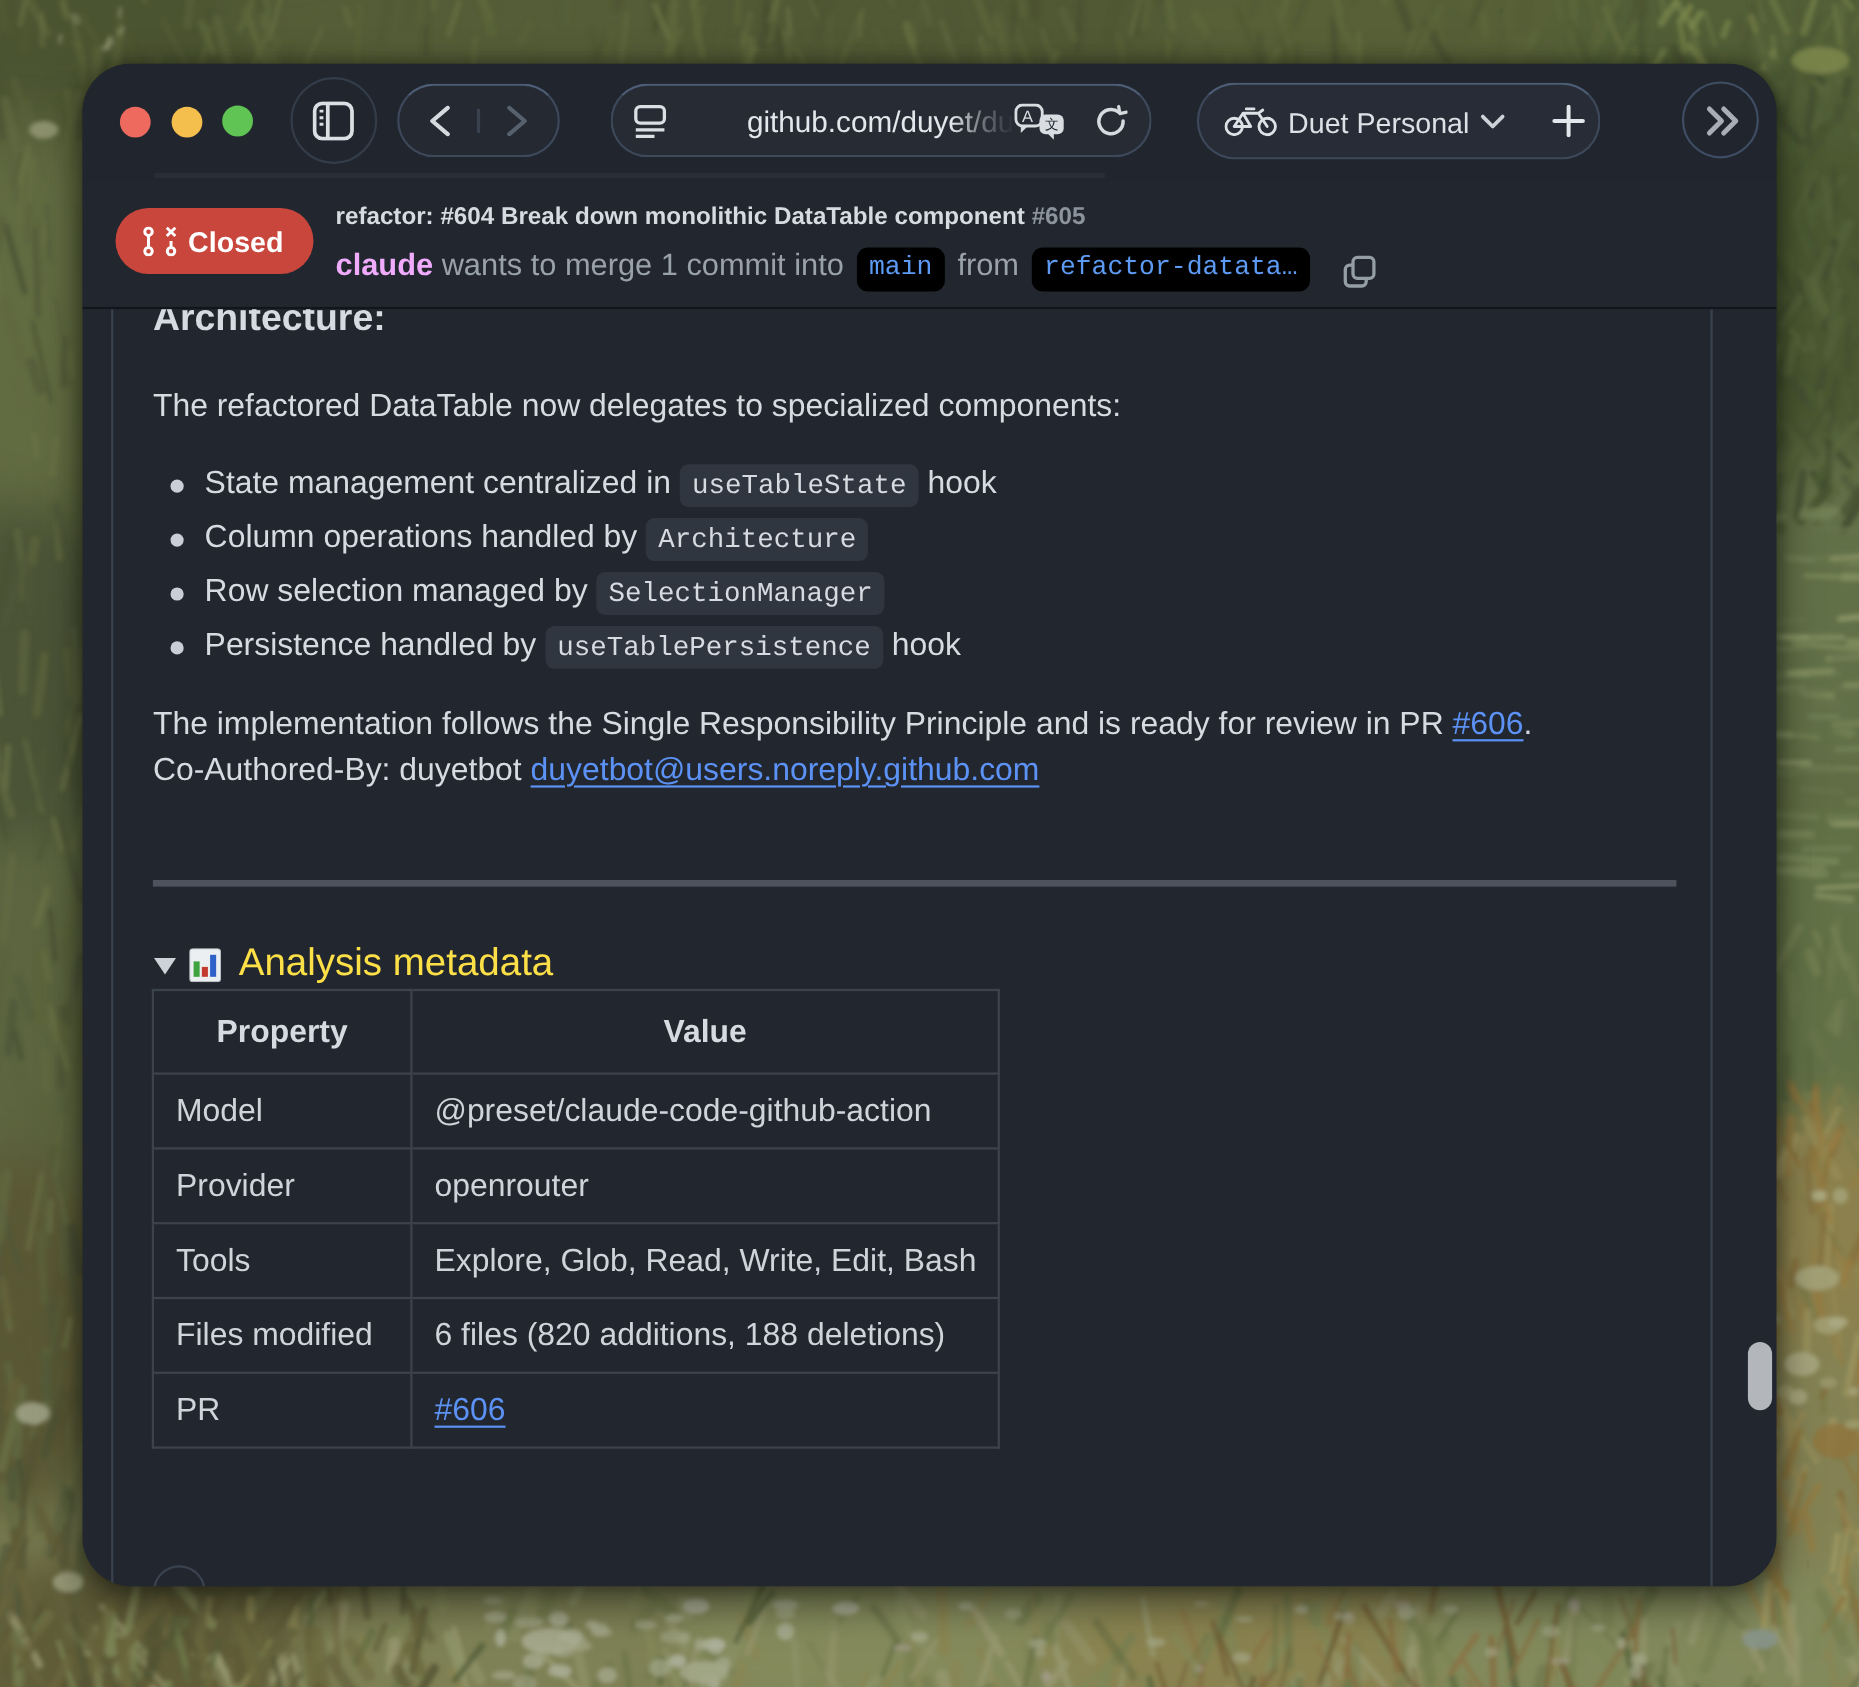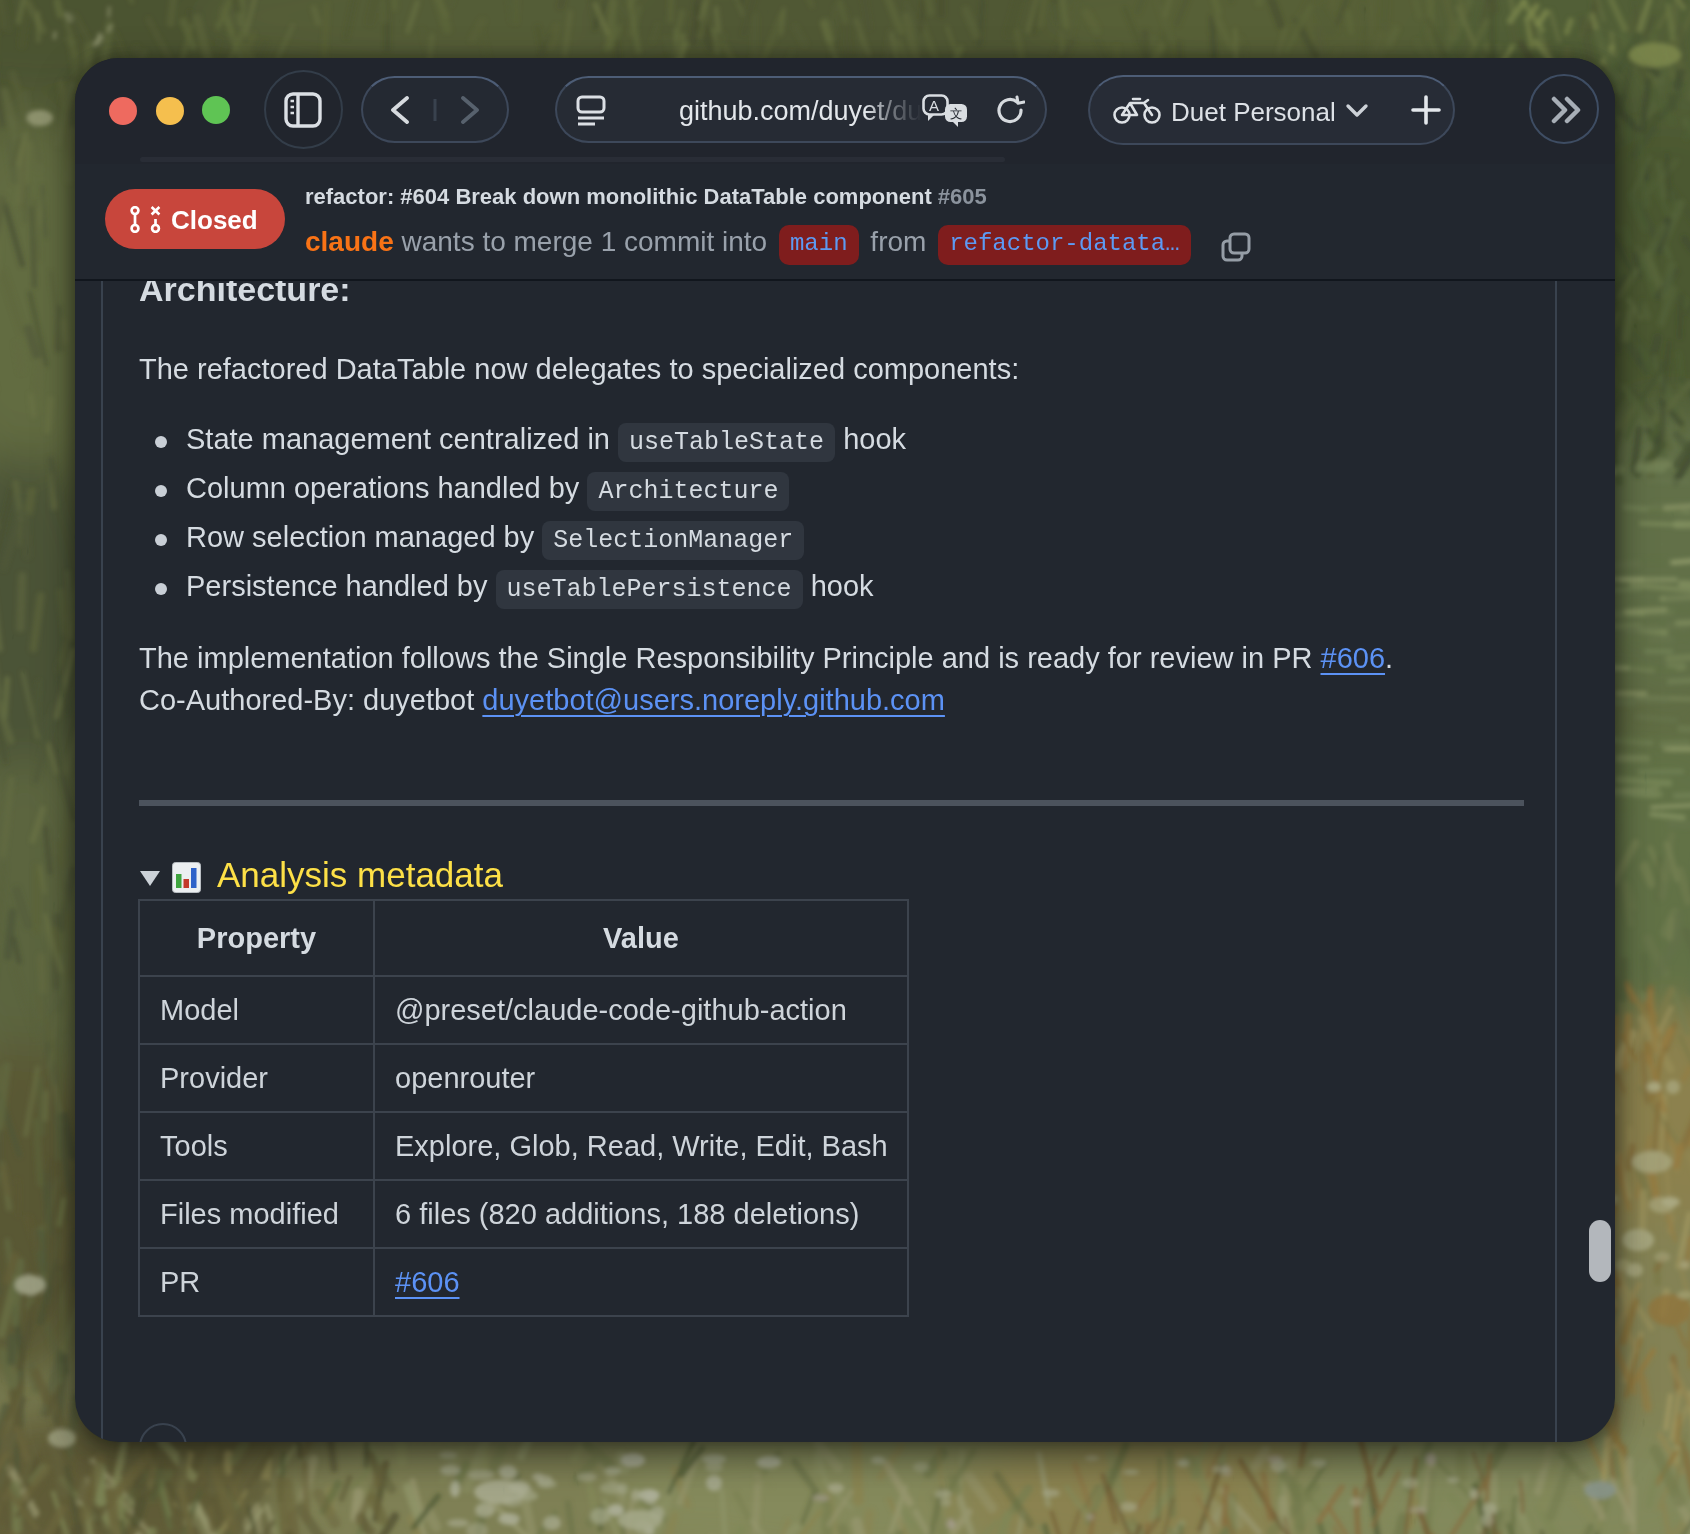--- a/index.html
+++ b/index.html
@@ -10,22 +10,22 @@
   .pill { position:absolute; border:2px solid #3d485a; border-top-color:#4d5d76; border-radius:34px; height:67px; background:#242932; }
   svg { display:block; }
   
   #prhead { position:absolute; left:0; top:106px; width:1540px; height:117px; border-bottom:2px solid #11161d; background:#22272f; z-index:5; }
   #toolbar { position:absolute; left:0; top:0; width:1540px; height:106px; background:#21252d; z-index:6; }
   #closedpill, .title, .sub, #copyic { z-index:7; }
   #closedpill { position:absolute; left:30px; top:131px; width:180px; height:60px; border-radius:30px; background:#c8463c; }
   .title { position:absolute; left:230px; top:124px; font-size:22px; font-weight:bold; color:#d5dbe1; line-height:30px; white-space:nowrap; }
   .title .num { font-weight:bold; color:#8b939d; }
   .sub { position:absolute; left:230px; top:167px; font-size:28px; color:#99a1ab; line-height:30px; white-space:nowrap; }
-  .sub b { color:#f97316;margin-top:36px; }
-  .refpill { display:inline-block; background:#7f1d1d; color:#5d9af3; font-family:"Liberation Mono", monospace; font-size:24px; border-radius:10px; padding:6px 11px 8px 11px; line-height:26px; vertical-align:1px; margin:0 4px; }
+  .sub b { color:#f0abfc;margin-top:36px; }
+  .refpill { display:inline-block; background:#000000; color:#5d9af3; font-family:"Liberation Mono", monospace; font-size:24px; border-radius:10px; padding:6px 11px 8px 11px; line-height:26px; vertical-align:1px; margin:0 4px; }
   
   .cb { position:absolute; background:#39424e; }
   .t29 { position:absolute; font-size:29px; color:#d5dbe1; line-height:29px; white-space:nowrap; }
   code { font-family:"Liberation Mono", monospace; font-size:25px; background:#30363f; border-radius:8px; padding:5px 11px; }
   a { color:#5c92f5; text-decoration:underline; text-underline-offset:5px; text-decoration-thickness:2px; }
   .dot { position:absolute; width:12px; height:12px; border-radius:50%; background:#c9cfd6; }
   #meta { position:absolute; left:63px; top:841px; border-collapse:collapse; font-size:29px; color:#ced4da; }
   #meta th, #meta td { border:2px solid #3c434d; }
   #meta th { width:235px; height:76px; font-size:29px; color:#d5dbe1; text-align:center; font-weight:bold; }
   #meta th + th { width:534px; }

